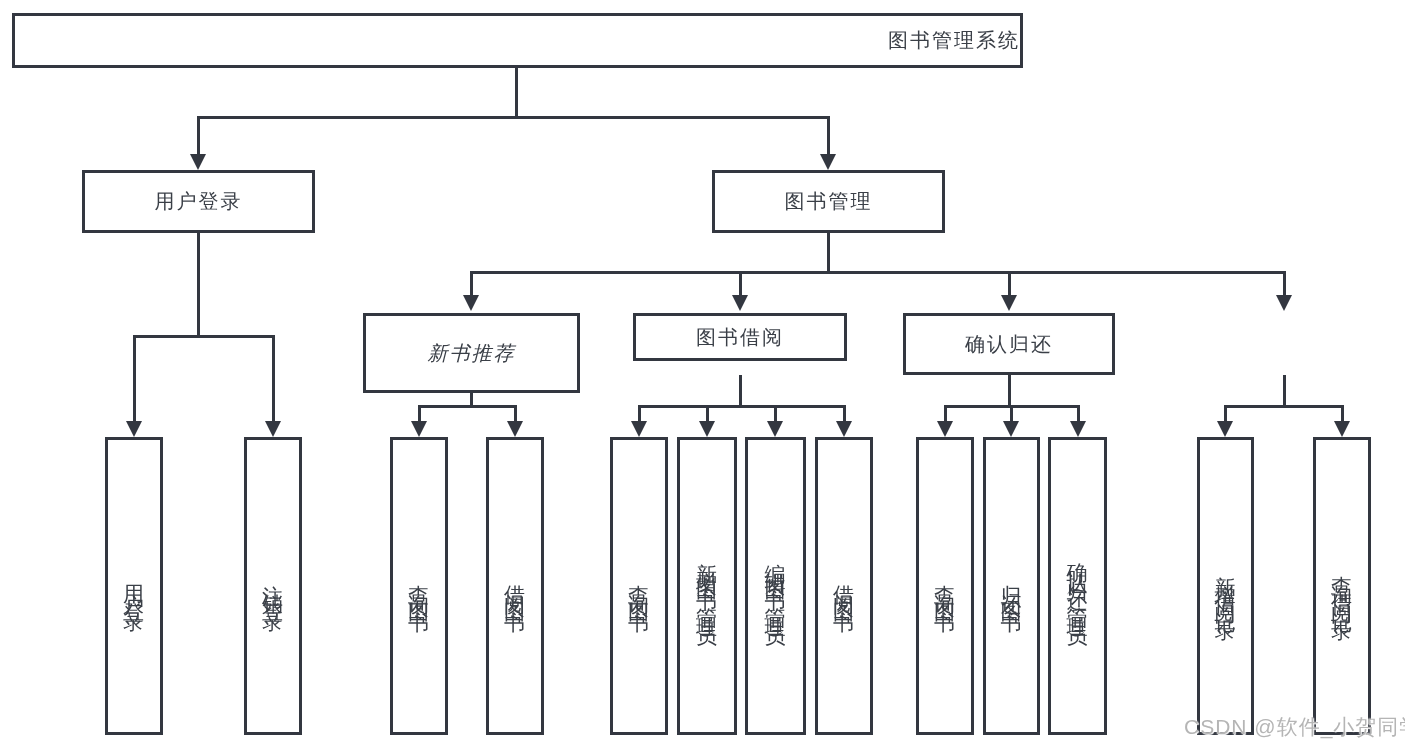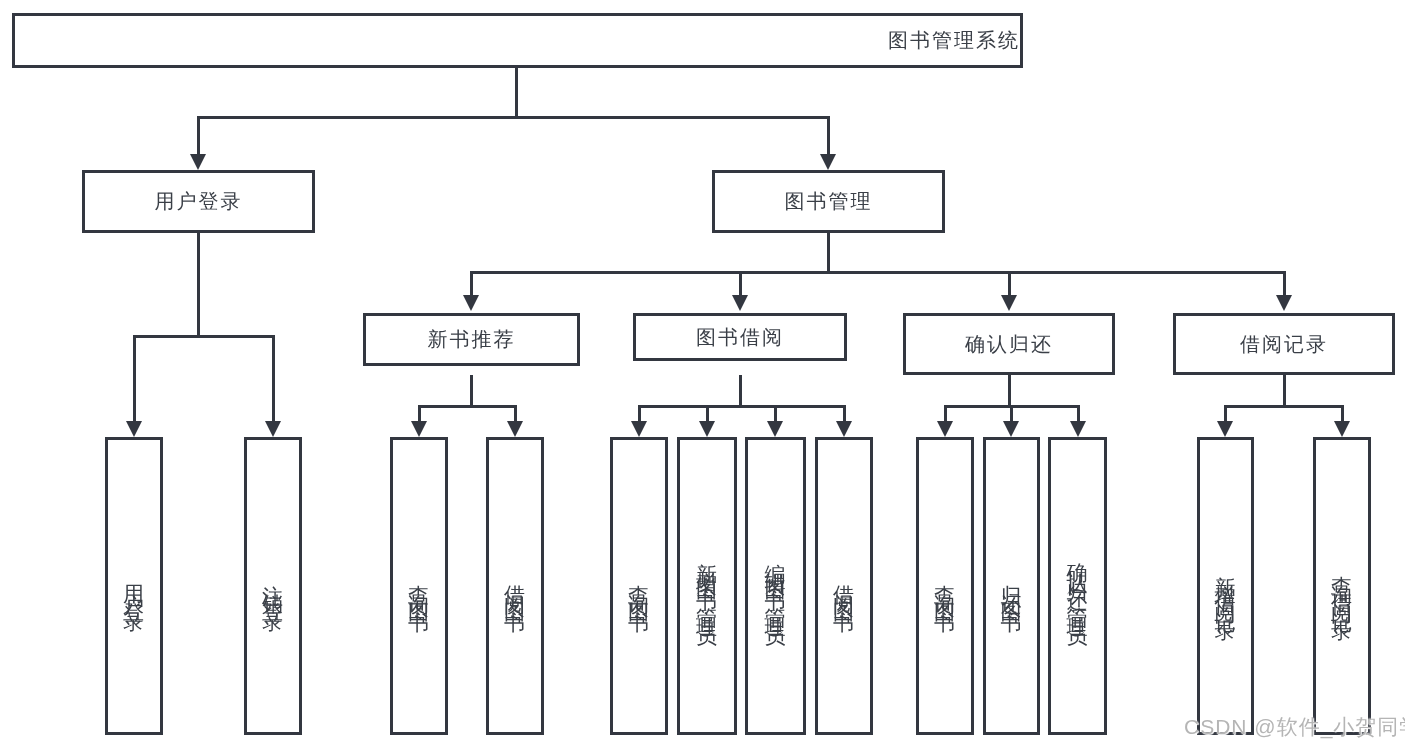--- a/index.html
+++ b/index.html
@@ -112,31 +112,28 @@
   <div class="hline" style="left:470px; top:271px; width:816px;"></div>
   <div class="vline" style="left:470px; top:271px; height:26px;"></div>
   <div class="tri" style="left:463px; top:295px;"></div>
   <div class="vline" style="left:739px; top:271px; height:26px;"></div>
   <div class="tri" style="left:732px; top:295px;"></div>
   <div class="vline" style="left:1008px; top:271px; height:26px;"></div>
   <div class="tri" style="left:1001px; top:295px;"></div>
   <div class="vline" style="left:1283px; top:271px; height:26px;"></div>
   <div class="tri" style="left:1276px; top:295px;"></div>
 
-  <div class="hbox" style="left:363px; top:313px; width:217px; height:53px;">
+  <div class="hbox" style="left:363px; top:313px; width:217px; height:80px;font-style:italic;">
     <span>新书推荐</span>
   </div>
   <div class="hbox" style="left:633px; top:313px; width:214px; height:48px;">
     <span>图书借阅</span>
   </div>
   <div class="hbox" style="left:903px; top:313px; width:212px; height:62px;">
     <span>确认归还</span>
-  </div>
-  <div class="hbox" style="left:1173px; top:313px; width:222px; height:62px;">
-    <span>借阅记录</span>
   </div>
 
   <div class="vline" style="left:470px; top:375px; height:33px;"></div>
   <div class="hline" style="left:418px; top:405px; width:99px;"></div>
   <div class="vline" style="left:418px; top:405px; height:18px;"></div>
   <div class="tri" style="left:411px; top:421px;"></div>
   <div class="vline" style="left:514px; top:405px; height:18px;"></div>
   <div class="tri" style="left:507px; top:421px;"></div>
 
   <div class="vline" style="left:739px; top:375px; height:33px;"></div>

